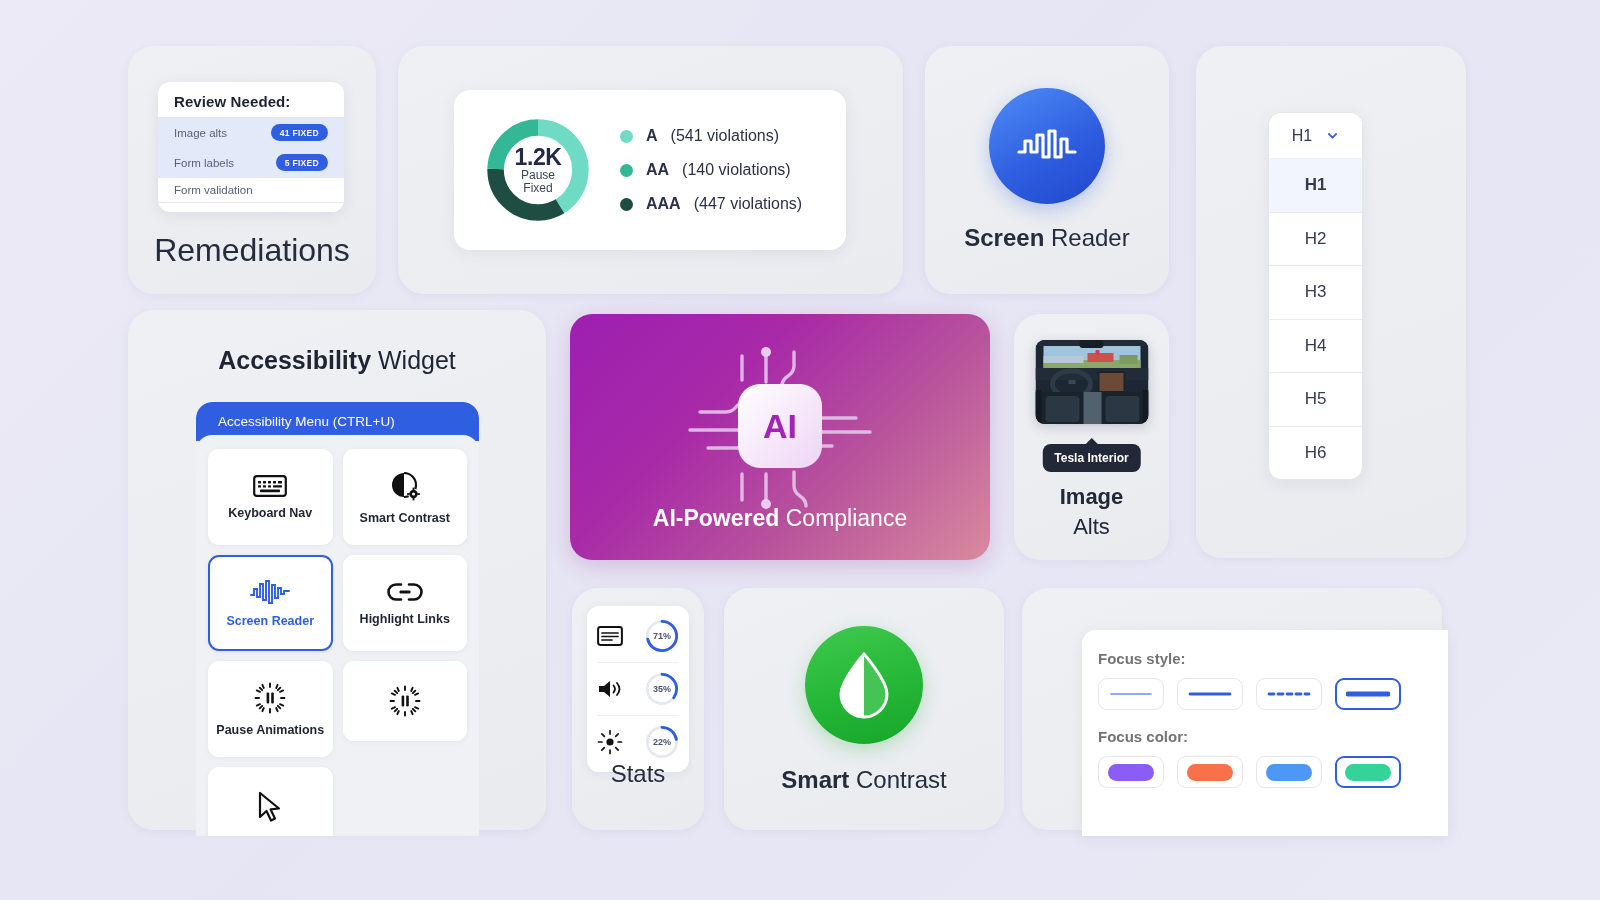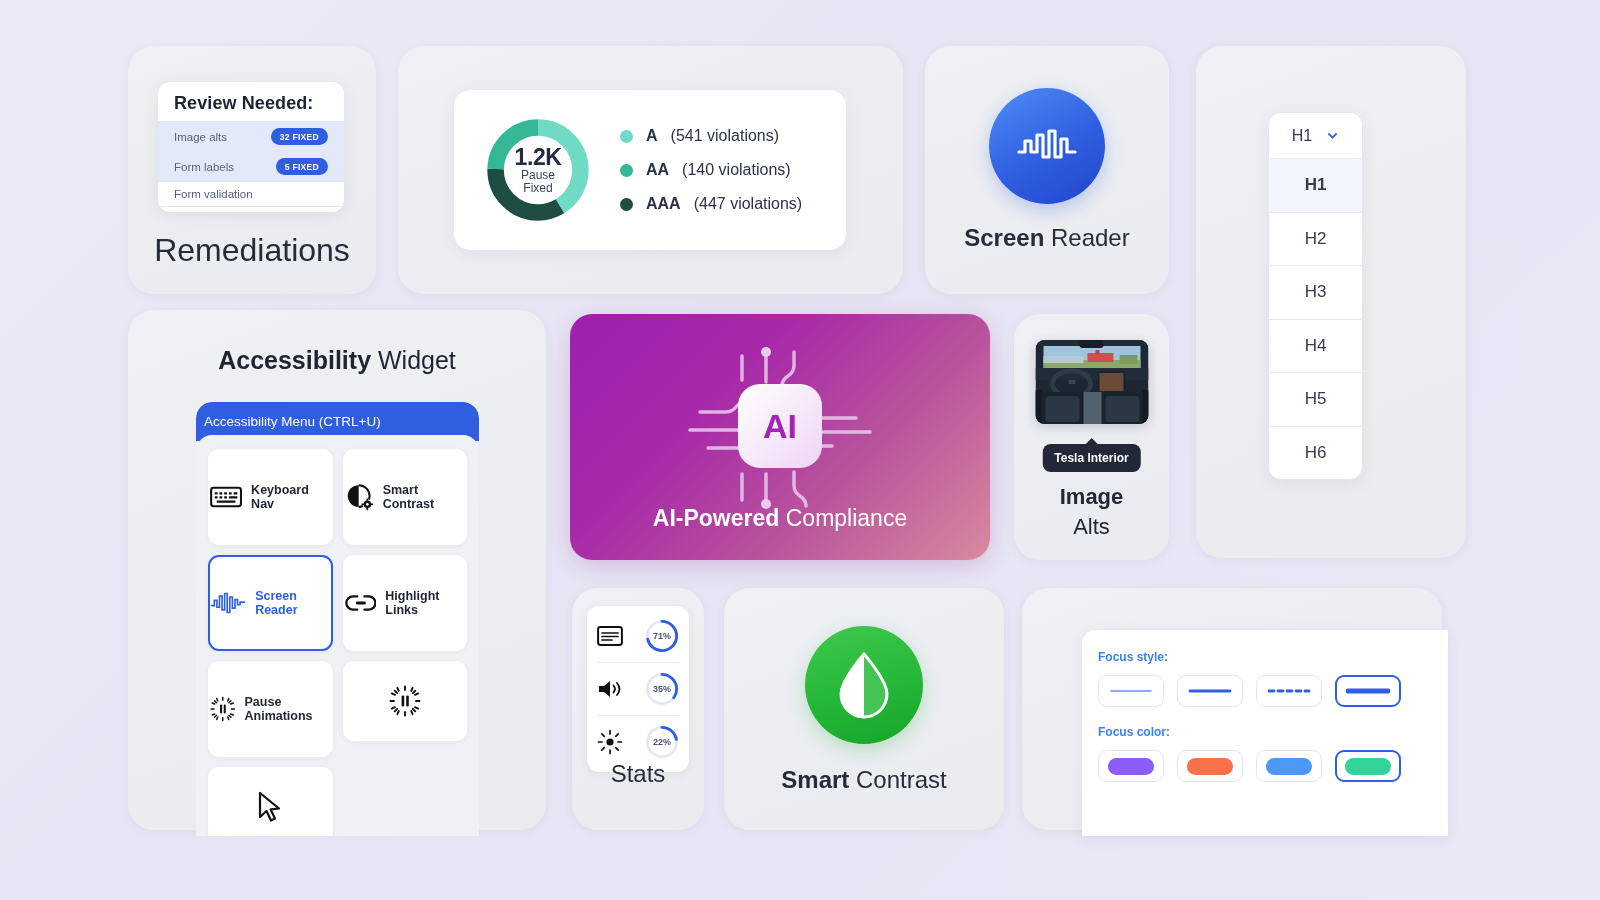--- a/index.html
+++ b/index.html
@@ -19,21 +19,21 @@
     box-shadow: 0 2px 10px rgba(90,90,140,.07);
   }
 
   
   #card-remediations { left: 128px; top: 46px; width: 248px; height: 248px; }
   .rem-panel {
     position: absolute; left: 30px; top: 36px; width: 186px; height: 130px;
     background: #fff; border-radius: 12px; box-shadow: 0 3px 14px rgba(80,80,130,.10);
     overflow: hidden;
   }
-  .rem-title { font-size: 18px; font-weight: 700; padding: 11px 16px 7px; letter-spacing: .1px; }
+  .rem-title { font-size: 15px; font-weight: 700; padding: 11px 16px 7px; letter-spacing: .1px; }
   .rem-row {
     display: flex; align-items: center; justify-content: space-between;
     padding: 6px 16px; border-top: 1px solid #e6e8ef; font-size: 11.5px; color: #5a6177;
   }
   .rem-row.hl { background: #e4e9fa; }
   .rem-badge {
     background: #2f5ee0; color: #fff; font-size: 8.5px; font-weight: 700;
     padding: 3.5px 9px; border-radius: 20px; letter-spacing: .3px; white-space: nowrap;
   }
   .rem-caption {
@@ -100,30 +100,30 @@
     position: absolute; left: 0; right: 0; top: 36px; text-align: center;
     font-size: 25px; color: #1f2433;
   }
   .aw-title b { font-weight: 700; }
   .aw-panel {
     position: absolute; left: 68px; top: 92px; width: 283px; bottom: -6px;
     border-radius: 16px 16px 0 0; overflow: hidden;
   }
   .aw-bar {
     background: #2f5ee0; color: #fff; font-size: 13.5px;
-    padding: 12px 8px; border-radius: 16px 16px 0 0;
+    padding: 12px 22px; border-radius: 16px 16px 0 0;
   }
   .aw-body {
     background: #f0f1f4; border-radius: 16px 16px 0 0; margin-top: -6px;
     padding: 14px 12px 0; display: grid; grid-template-columns: 1fr 1fr;
     gap: 10px;
   }
   .aw-tile {
     background: #fff; border-radius: 11px; height: 96px;
-    display: flex; align-items: center; justify-content: center;
+    display: flex; flex-direction: column; align-items: center; justify-content: center;
     gap: 9px; box-shadow: 0 1px 5px rgba(80,80,130,.07); border: 2px solid transparent;
   }
   .aw-tile.sel { border-color: #2f5ee0; }
   .aw-tile .lbl { font-size: 12.5px; font-weight: 600; color: #1f2433; }
   .aw-tile.sel .lbl { color: #2f5ee0; }
 
   
   #card-ai {
     left: 570px; top: 314px; width: 420px; height: 246px; border-radius: 22px;
     background: linear-gradient(135deg, #9c1fb0 0%, #a82aa8 35%, #b8539c 65%, #d98a9e 100%);
@@ -198,40 +198,40 @@
   }
   .sc-caption b { font-weight: 700; }
 
   
   #card-focus { left: 1022px; top: 588px; width: 420px; height: 242px; }
   .focus-panel {
     position: absolute; left: 60px; top: 42px; right: -6px; bottom: -6px;
     background: #fff; border-radius: 14px 0 0 0;
     box-shadow: 0 3px 14px rgba(80,80,130,.08); padding: 20px 0 0 16px;
   }
-  .focus-label { font-size: 12px; font-weight: 700; color: #3b82f6; margin-bottom: 11px; }
+  .focus-label { font-size: 15px; font-weight: 700; color: #737373; margin-bottom: 11px; }
   .focus-row { display: flex; gap: 13px; margin-bottom: 18px; }
   .opt {
     width: 66px; height: 32px; border-radius: 9px; border: 1.5px solid #e3e6ef;
     background: #fff; display: flex; align-items: center; justify-content: center;
   }
   .opt.sel { border-color: #2f5ee0; border-width: 2px; }
   .swatch { width: 46px; height: 17px; border-radius: 9px; }
 </style>
 </head>
 <body>
 
 <div class="stage">
 
   <div class="card" id="card-remediations">
     <div class="rem-panel">
       <div class="rem-title">Review Needed:</div>
       <div class="rem-row hl">
         <span>Image alts</span>
-        <span class="rem-badge">32 FIXED</span>
+        <span class="rem-badge">41 FIXED</span>
       </div>
       <div class="rem-row hl">
         <span>Form labels</span>
         <span class="rem-badge">5 FIXED</span>
       </div>
       <div class="rem-row">
         <span>Form validation</span>
       </div>
       <div class="rem-row" style="padding:2px 16px"></div>
     </div>

